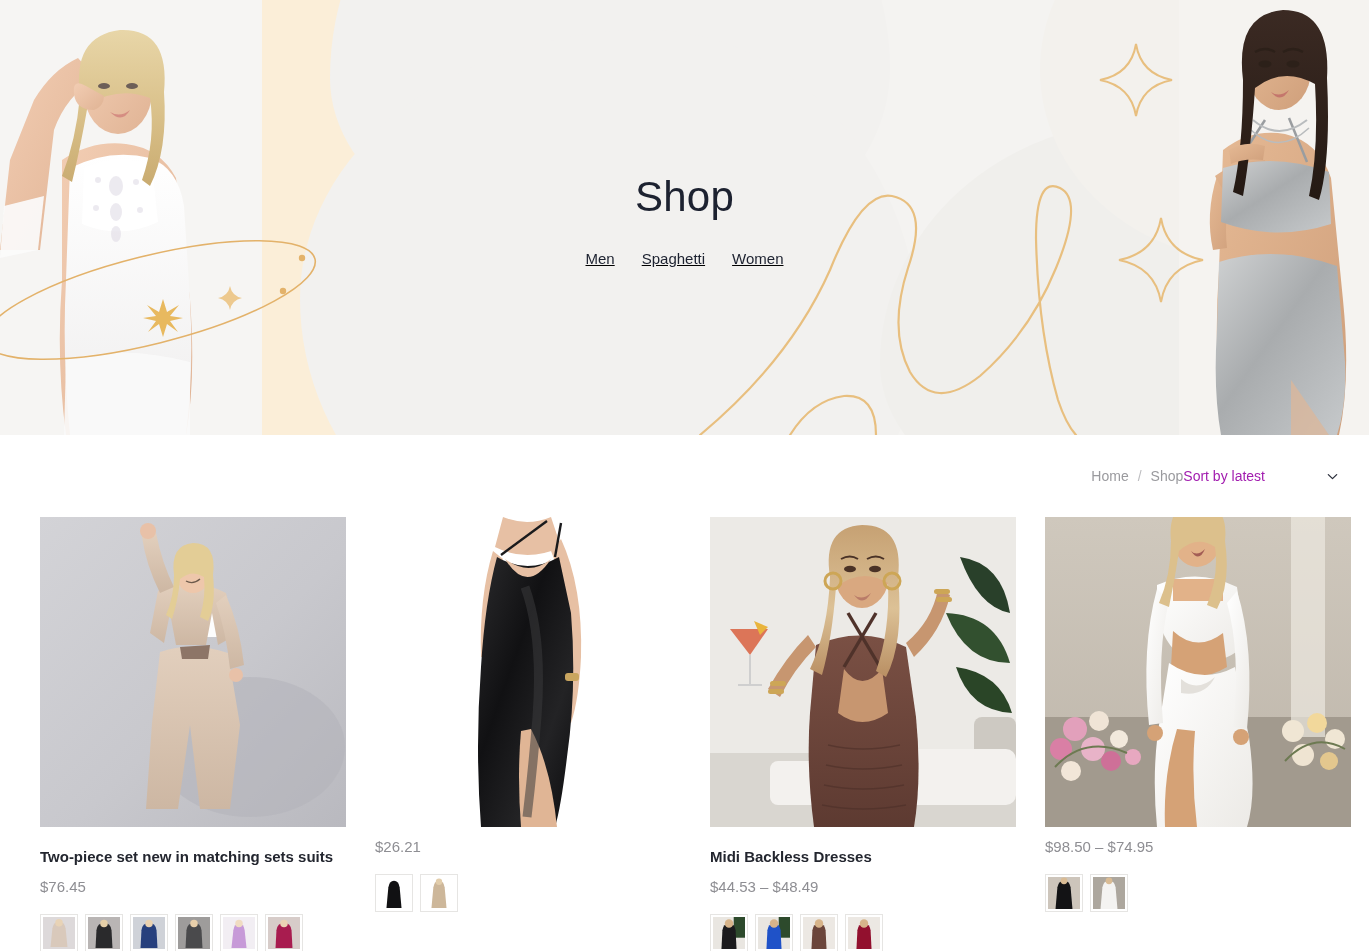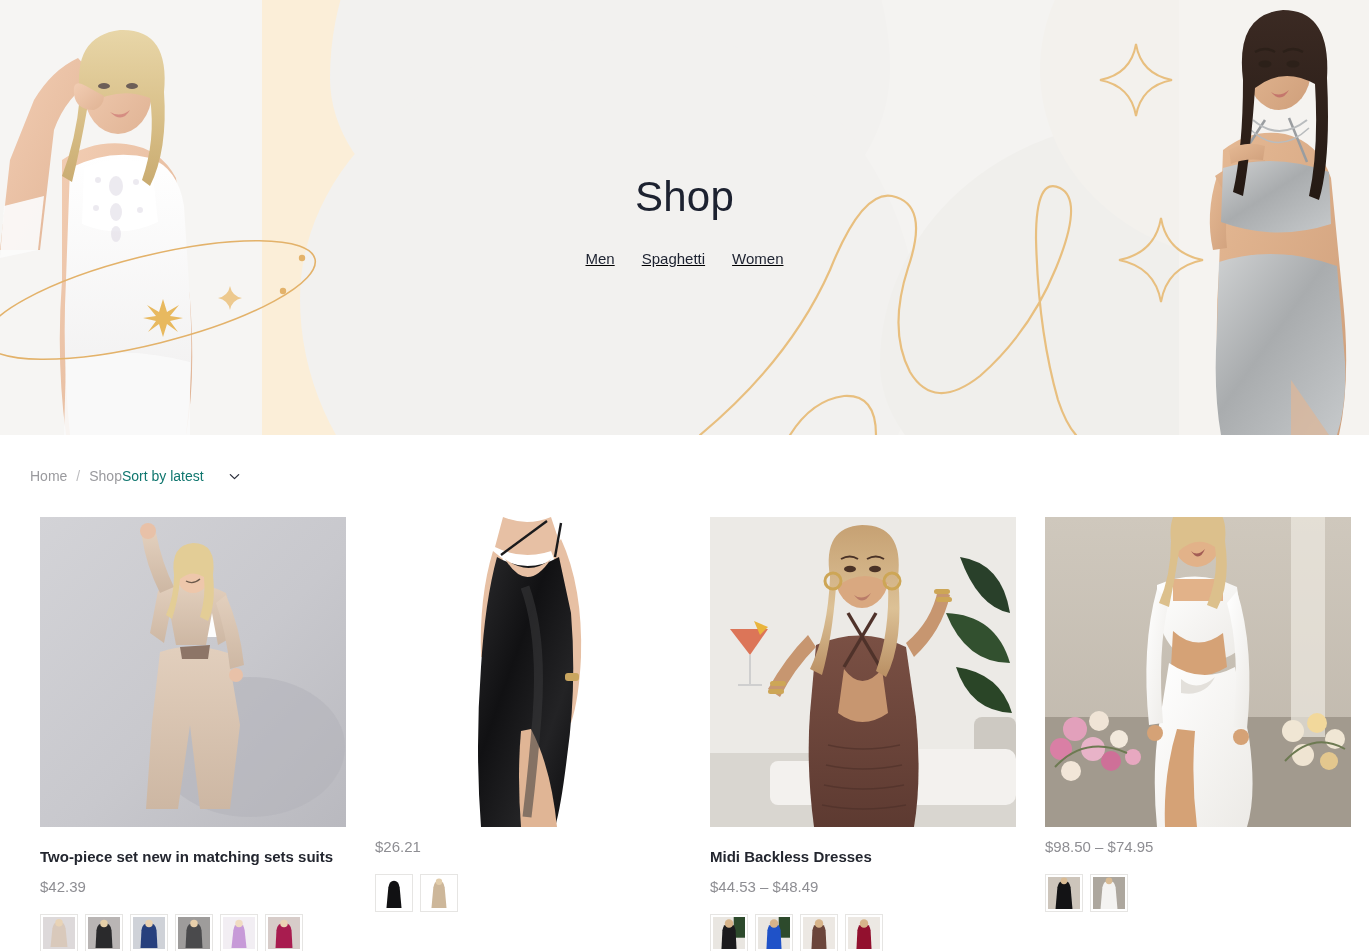--- a/index.html
+++ b/index.html
@@ -73,31 +73,31 @@
     margin-top: 32px;
     display: flex; justify-content: center; gap: 27px; text-decoration: underline;
   }
   .hero-nav a {
     font-size: 15px; color: #1d2230; text-decoration: none;
   }
 
   
   .toolbar {
     height: 82px; width: 1369px;
-    display: flex; align-items: center; justify-content: flex-start;
+    display: flex; align-items: center; justify-content: flex-end;
     padding: 0 30px;
     background: #fff;
   }
   .breadcrumb { font-size: 14px; color: #9a9a9e; display: flex; gap: 9px; }
   .breadcrumb a { color: #9a9a9e; text-decoration: none; }
   .breadcrumb .sep { color: #bdbdc0; }
 
   .sortbox {
-    display: flex; align-items: center; gap: 24px;
-    font-size: 14px; color: #0f766e; cursor: pointer;
+    display: flex; align-items: center; gap: 61px;
+    font-size: 14px; color: #a21caf; cursor: pointer;
   }
   .chev { width: 13px; height: 13px; display:inline-block; }
   .chev svg { display:block; }
 
   
   .grid {
     display: grid;
     grid-template-columns: repeat(4, 306px);
     gap: 0 29px;
     padding: 0 40px;
@@ -329,21 +329,21 @@
         <circle cx="196" cy="158" r="7" fill="#e8c1a8"></circle>
 
         <path d="M140 130 L170 128 L168 142 L142 142 Z" fill="#8d7567"></path>
 
         <ellipse cx="153" cy="56" rx="17" ry="20" fill="#eec7ab"></ellipse>
         <path d="M134 58 Q130 28 153 26 Q177 26 173 58 Q176 88 168 104 L160 100 Q166 80 164 60 Q152 52 140 62 Q138 84 132 102 L126 98 Q134 80 134 58 Z" fill="#e3cd96"></path>
         <path d="M146 64 Q153 68 160 62" stroke="#6d5a4c" stroke-width="1.4" fill="none"></path>
       </svg>
     </div>
     <h3 class="card-title">Two-piece set new in matching sets suits</h3>
-    <div class="card-price">$42.39</div>
+    <div class="card-price">$76.45</div>
     <div class="swatches">
       <button class="swatch">
         <svg viewBox="0 0 34 34">
             <rect width="34" height="34" fill="#ddd9da"></rect>
             <path d="M17 5 q6 0 7 7 l2 20 h-18 l2-20 q1-7 7-7z" fill="#d9c9bb"></path>
             <circle cx="17" cy="6" r="4" fill="#e8d3b6"></circle>
           </svg>
       </button>
       <button class="swatch">
         <svg viewBox="0 0 34 34">

